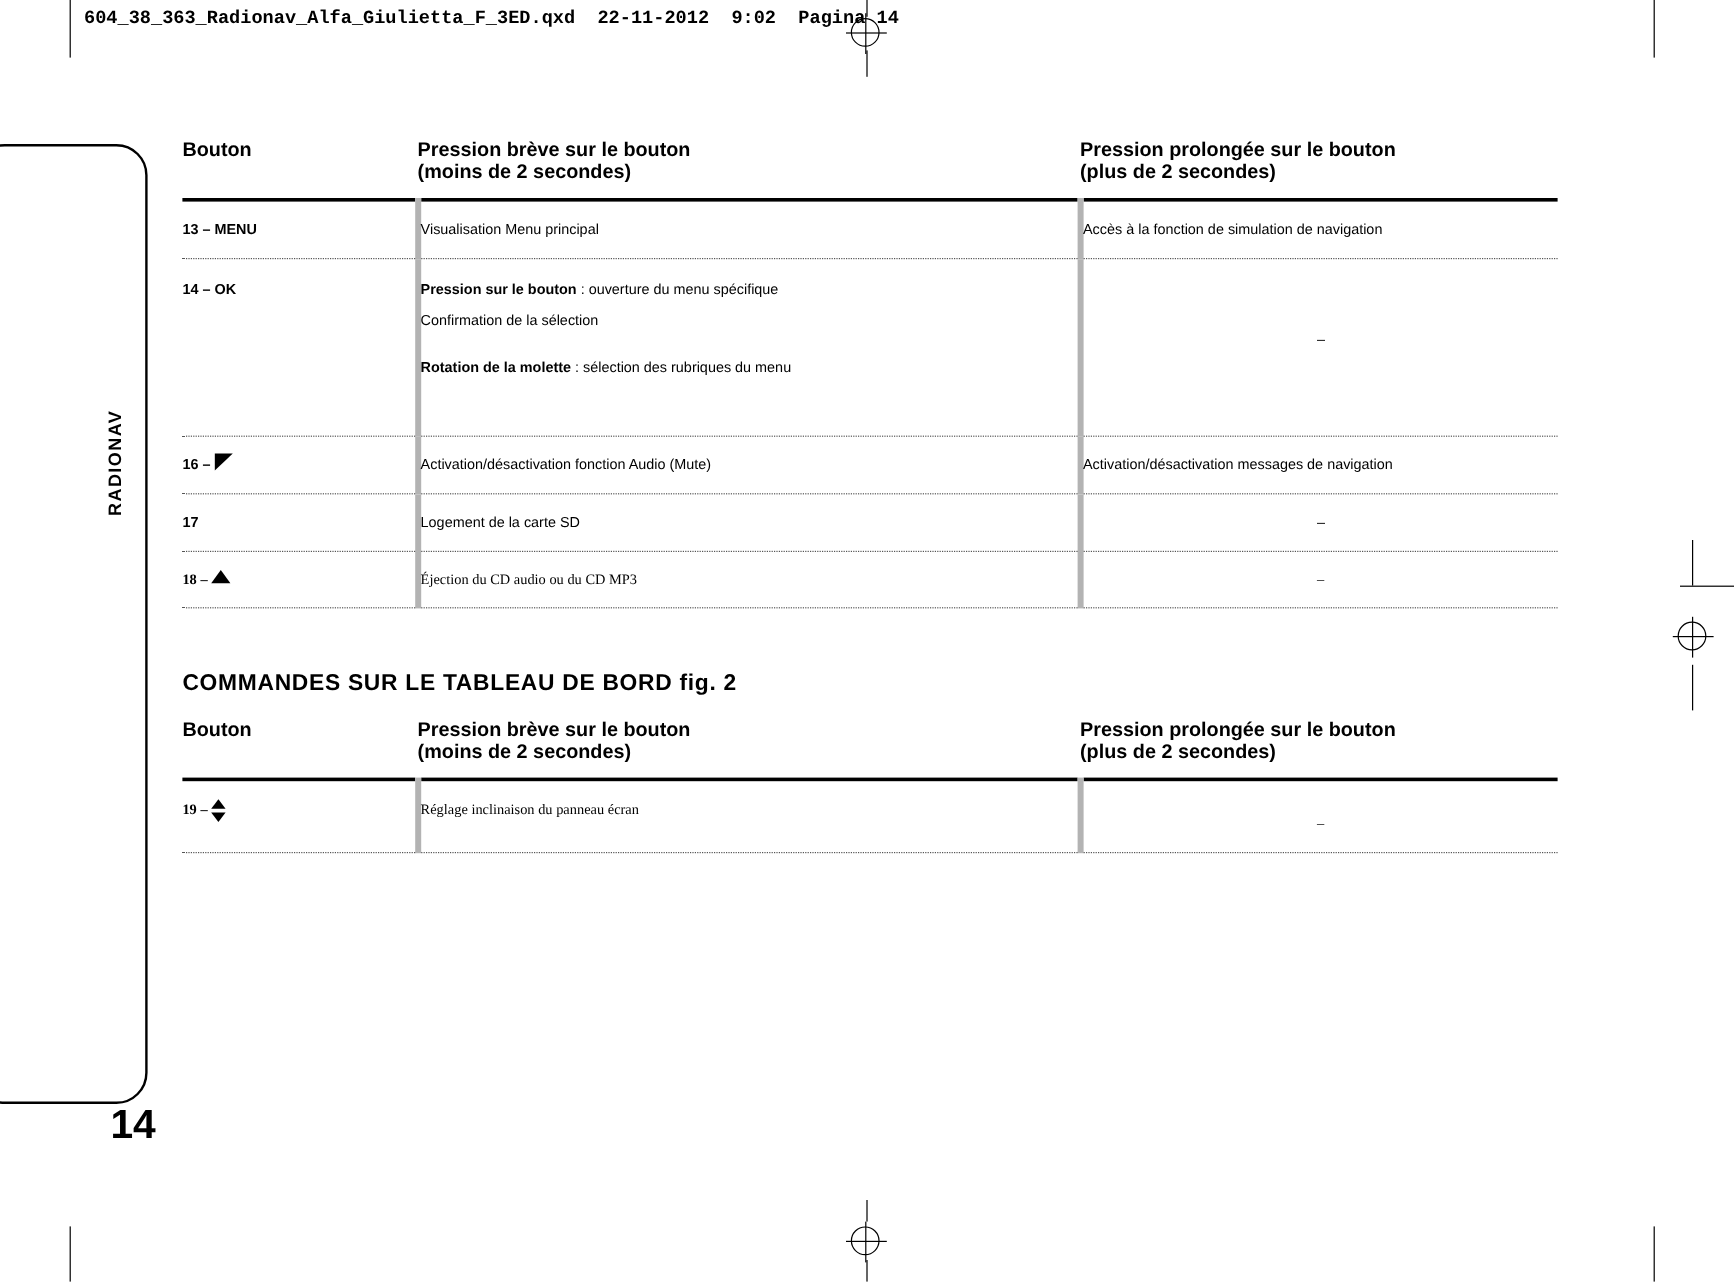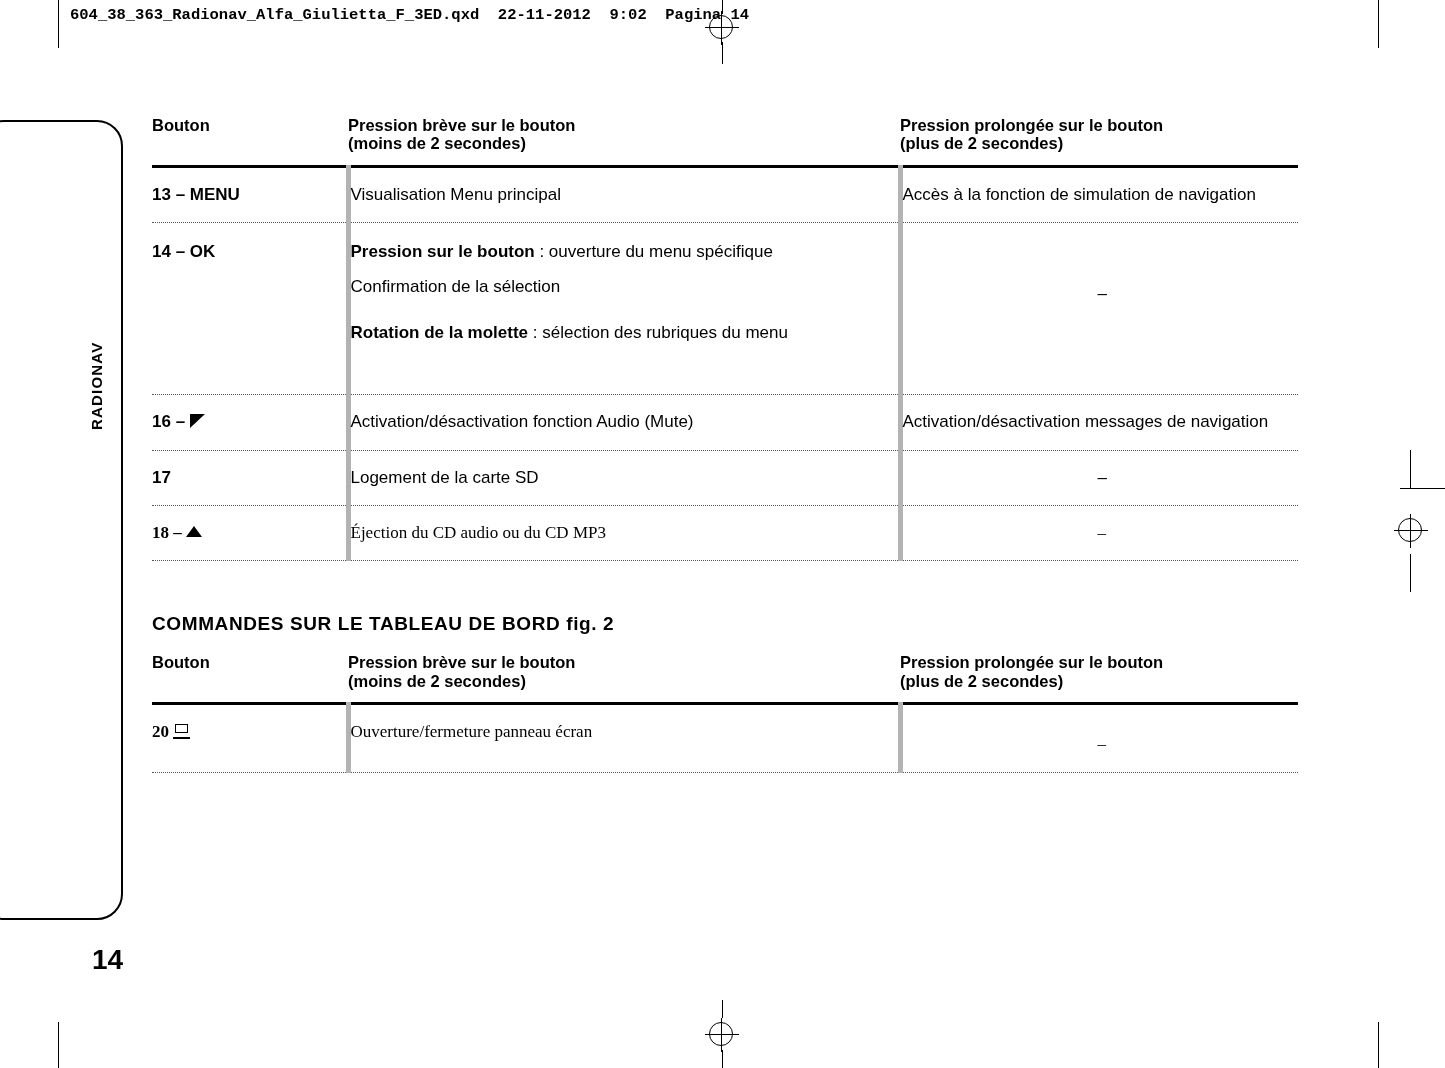--- a/index.html
+++ b/index.html
@@ -78,22 +78,22 @@
     width: 200px;
     transform: rotate(-90deg);
     transform-origin: 0 0;
     font-size: 15px;
     font-weight: bold;
     letter-spacing: 1.2px;
   }
   .page-number {
     position: absolute;
     left: 92px;
-    top: 944px;
-    font-size: 28px;
+    top: 918px;
+    font-size: 34px;
     font-weight: bold;
   }
 
   
   .content {
     position: absolute;
     left: 152px;
     top: 112px;
     width: 1146px;
   }
@@ -114,21 +114,21 @@
     font-size: 16.5px;
     font-weight: bold;
     padding: 4px 10px 12px 0;
     line-height: 1.12;
   }
   table.spec thead tr {
     border-bottom: 3px solid #000;
   }
   table.spec td {
     vertical-align: top;
-    font-size: 17px;
+    font-size: 12px;
     padding: 14px 12px 14px 0;
     line-height: 1.55;
     border-bottom: 1px dotted #555;
   }
   table.spec tbody tr:last-child td {
     border-bottom: 1px dotted #555;
     font-family: Liberation Serif, serif;
   }
   td.btn {
     font-weight: bold;
@@ -349,25 +349,25 @@
           <span class="sub-line">(moins de 2 secondes)</span>
         </th>
         <th>
           <span class="sub-line">Pression prolongée sur le bouton</span>
           <span class="sub-line">(plus de 2 secondes)</span>
         </th>
       </tr>
     </thead>
     <tbody>
 
-
-      <tr>
-        <td class="btn">
-          <span>20 </span><span class="icon-panel"><span class="scr"></span><span class="base"></span></span>
+      <tr>
+        <td class="btn" style="padding-top:14px; padding-bottom:14px;">
+          <span>19 – </span><span class="arrow-col"><span class="arrow-up"></span><span class="arrow-down"></span></span>
         </td>
-        <td class="mid">Ouverture/fermeture panneau écran</td>
+        <td class="mid" style="padding-top:14px;">Réglage inclinaison du panneau écran</td>
         <td class="right dash" style="padding-top:26px;">–</td>
       </tr>
+
 
     </tbody>
   </table>
 
 </div>
 
 </body></html>

